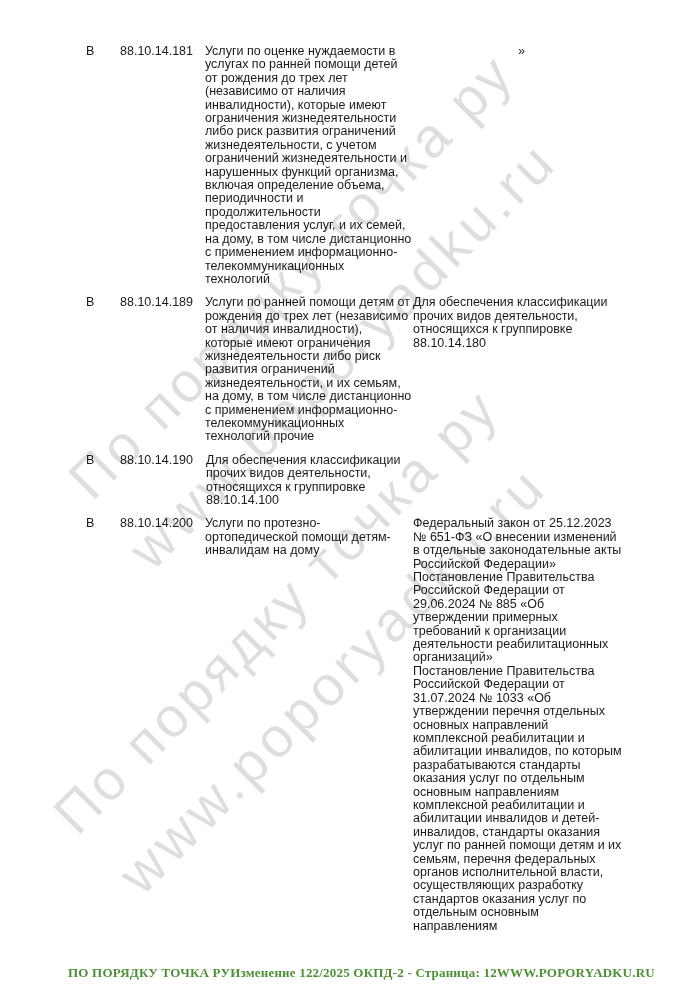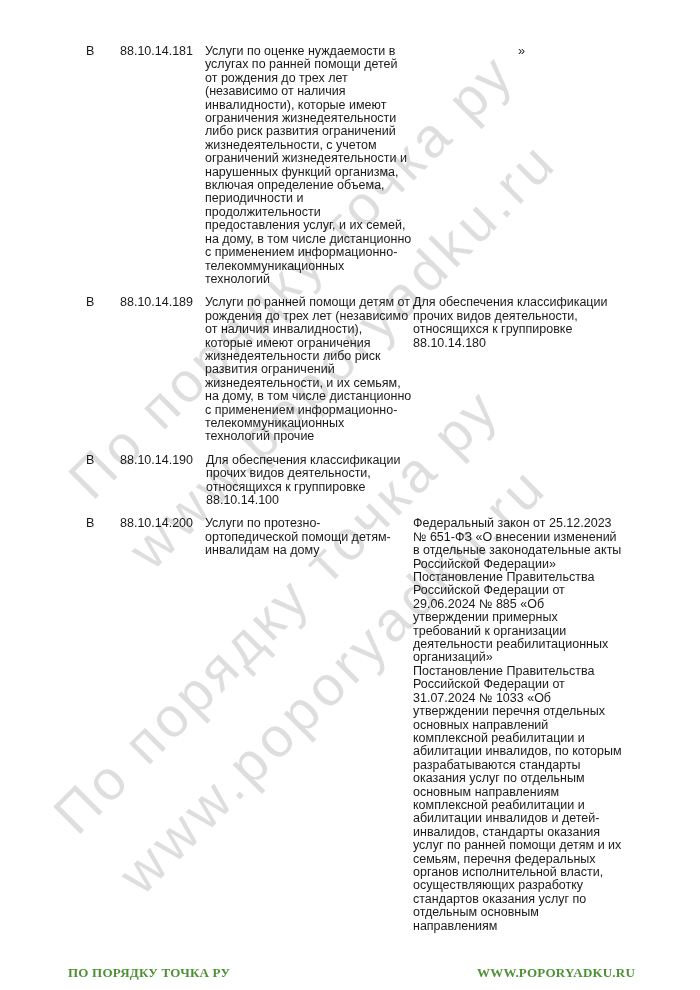--- a/index.html
+++ b/index.html
@@ -93,16 +93,17 @@
       <div class="cell note">
           <p>Федеральный закон от 25.12.2023 № 651-ФЗ «О внесении изменений в отдельные законодательные акты Российской Федерации»</p>
           <p>Постановление Правительства Российской Федерации от 29.06.2024 № 885 «Об утверждении примерных требований к организации деятельности реабилитационных организаций»</p>
           <p>Постановление Правительства Российской Федерации от 31.07.2024 № 1033 «Об утверждении перечня отдельных основных направлений комплексной реабилитации и абилитации инвалидов, по которым разрабатываются стандарты оказания услуг по отдельным основным направлениям комплексной реабилитации и абилитации инвалидов и детей-инвалидов, стандарты оказания услуг по ранней помощи детям и их семьям, перечня федеральных органов исполнительной власти, осуществляющих разработку стандартов оказания услуг по отдельным основным направлениям</p>
         </div>
     </div>
   </div>
 
   <div class="footer" style="color: rgb(77, 145, 52);">
     <span>ПО ПОРЯДКУ ТОЧКА РУ</span>
+    <span>Изменение 122/2025 ОКПД-2 - Страница: 12</span>
     <span>WWW.POPORYADKU.RU</span>
   </div>
 
 </div>
 
 </body></html>

